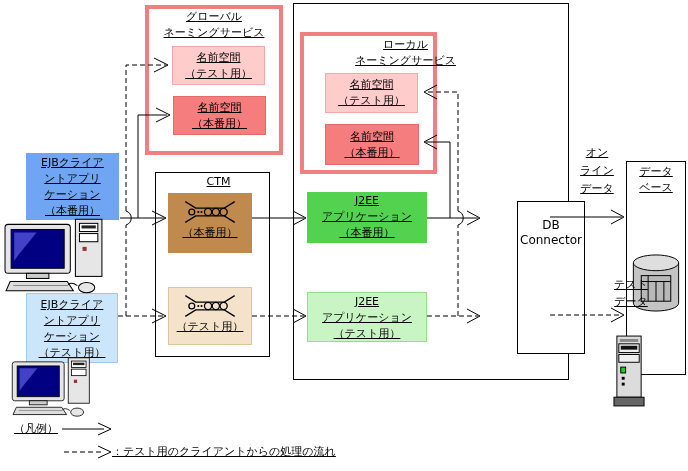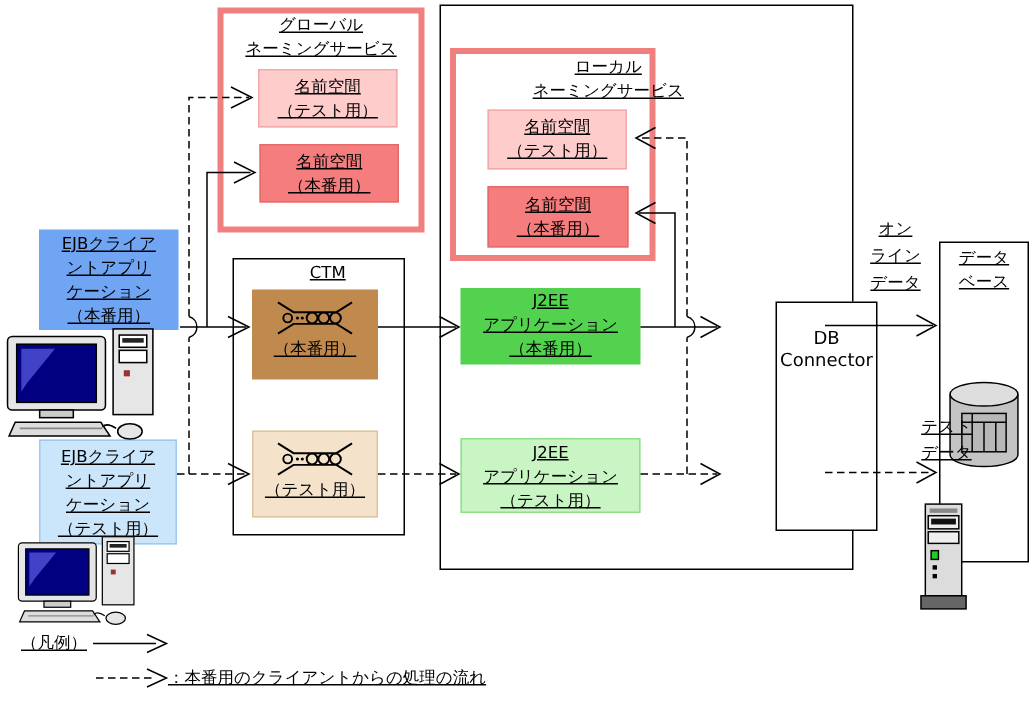--- a/index.html
+++ b/index.html
@@ -162,21 +162,21 @@
     <rect x="1" y="64" width="31" height="9" fill="#666" stroke="#000"></rect>
   </svg>
 
   <div class="abs ml txt13" style="left:572px;top:144px;width:50px;line-height:18px;">オン
 ライン
 データ</div>
   <div class="abs ml txt13" style="left:606px;top:276px;width:50px;line-height:17px;">テスト
 データ</div>
 
   <div class="abs txt13" style="left:14px;top:421px;">（凡例）</div>
-  <div class="abs txt13" style="left:112px;top:444px;">：本番用のクライアントからの処理の流れ</div>
+  <div class="abs txt13" style="left:112px;top:444px;">：テスト用のクライアントからの処理の流れ</div>
 
   <svg id="wires" width="688" height="471" viewBox="0 0 688 471">
 
     <path class="wire" d="M120,218 H164"></path>
     <path class="head" d="M152,211 L166,218 L152,225"></path>
 
     <path class="wire" d="M138,218 V115 H167"></path>
     <path class="head" d="M156,108 L170,115 L156,122"></path>
 
     <path class="wire" d="M252,218 H304"></path>

